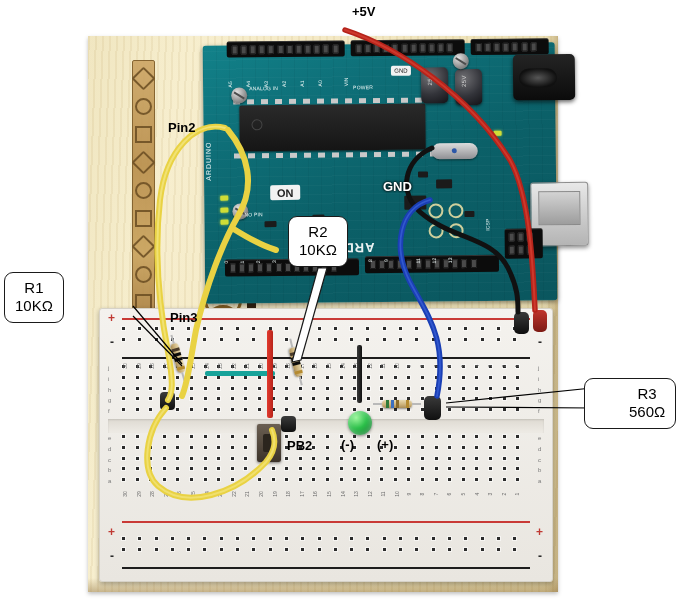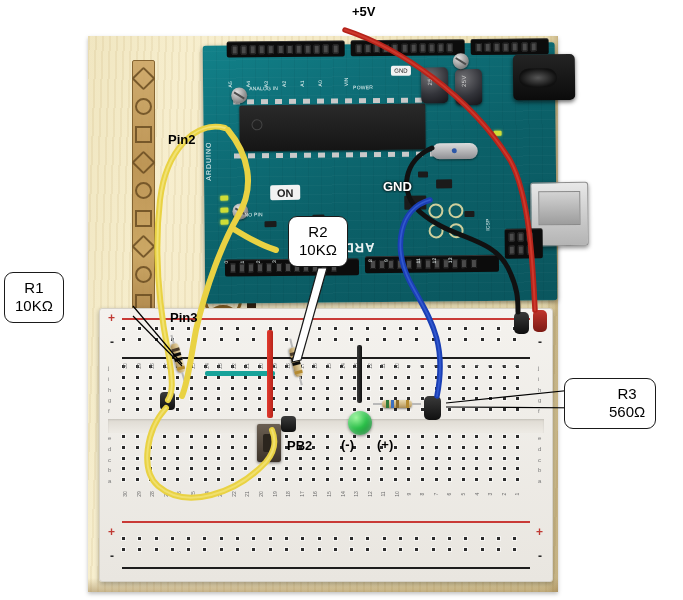--- a/index.html
+++ b/index.html
@@ -912,26 +912,26 @@
   </svg>
 
   <div class="callout" id="co-r1" style="left: 4px; top: 272px;">
     <span>R1</span>
     <span class="l2">10KΩ</span>
   </div>
   <div class="callout" id="co-r2" style="left: 288px; top: 216px;">
     <span>R2</span>
     <span class="l2">10KΩ</span>
   </div>
-  <div class="callout" id="co-r3" style="left: 564px; top: 378px; padding-left: 44px;">
+  <div class="callout" id="co-r3" style="left: 584px; top: 378px; padding-left: 44px;">
     <span>R3</span>
     <span class="l2">560Ω</span>
   </div>
 
   <div class="lbl lbl-md" id="lb-5v" style="left: 352px; top: 4px;">+5V</div>
-  <div class="lbl lbl-md" id="lb-pin2" style="left: 168px; top: 132px;">Pin2</div>
+  <div class="lbl lbl-md" id="lb-pin2" style="left: 168px; top: 120px;">Pin2</div>
   <div class="lbl lbl-md" id="lb-gnd" style="color: rgb(255, 255, 255); text-shadow: rgb(0, 0, 0) 0px 0px 3px, rgb(0, 0, 0) 0px 0px 2px; left: 383px; top: 179px;">GND</div>
   <div class="lbl lbl-md" id="lb-pin3" style="left: 170px; top: 310px;">Pin3</div>
   <div class="lbl lbl-md" id="lb-pb2" style="left: 287px; top: 438px;">PB2</div>
   <div class="lbl lbl-md" id="lb-neg" style="left: 341px; top: 437px;">(-)</div>
   <div class="lbl lbl-md" id="lb-pos" style="left: 377px; top: 437px;">(+)</div>
 
 </div>
 
 </body></html>

